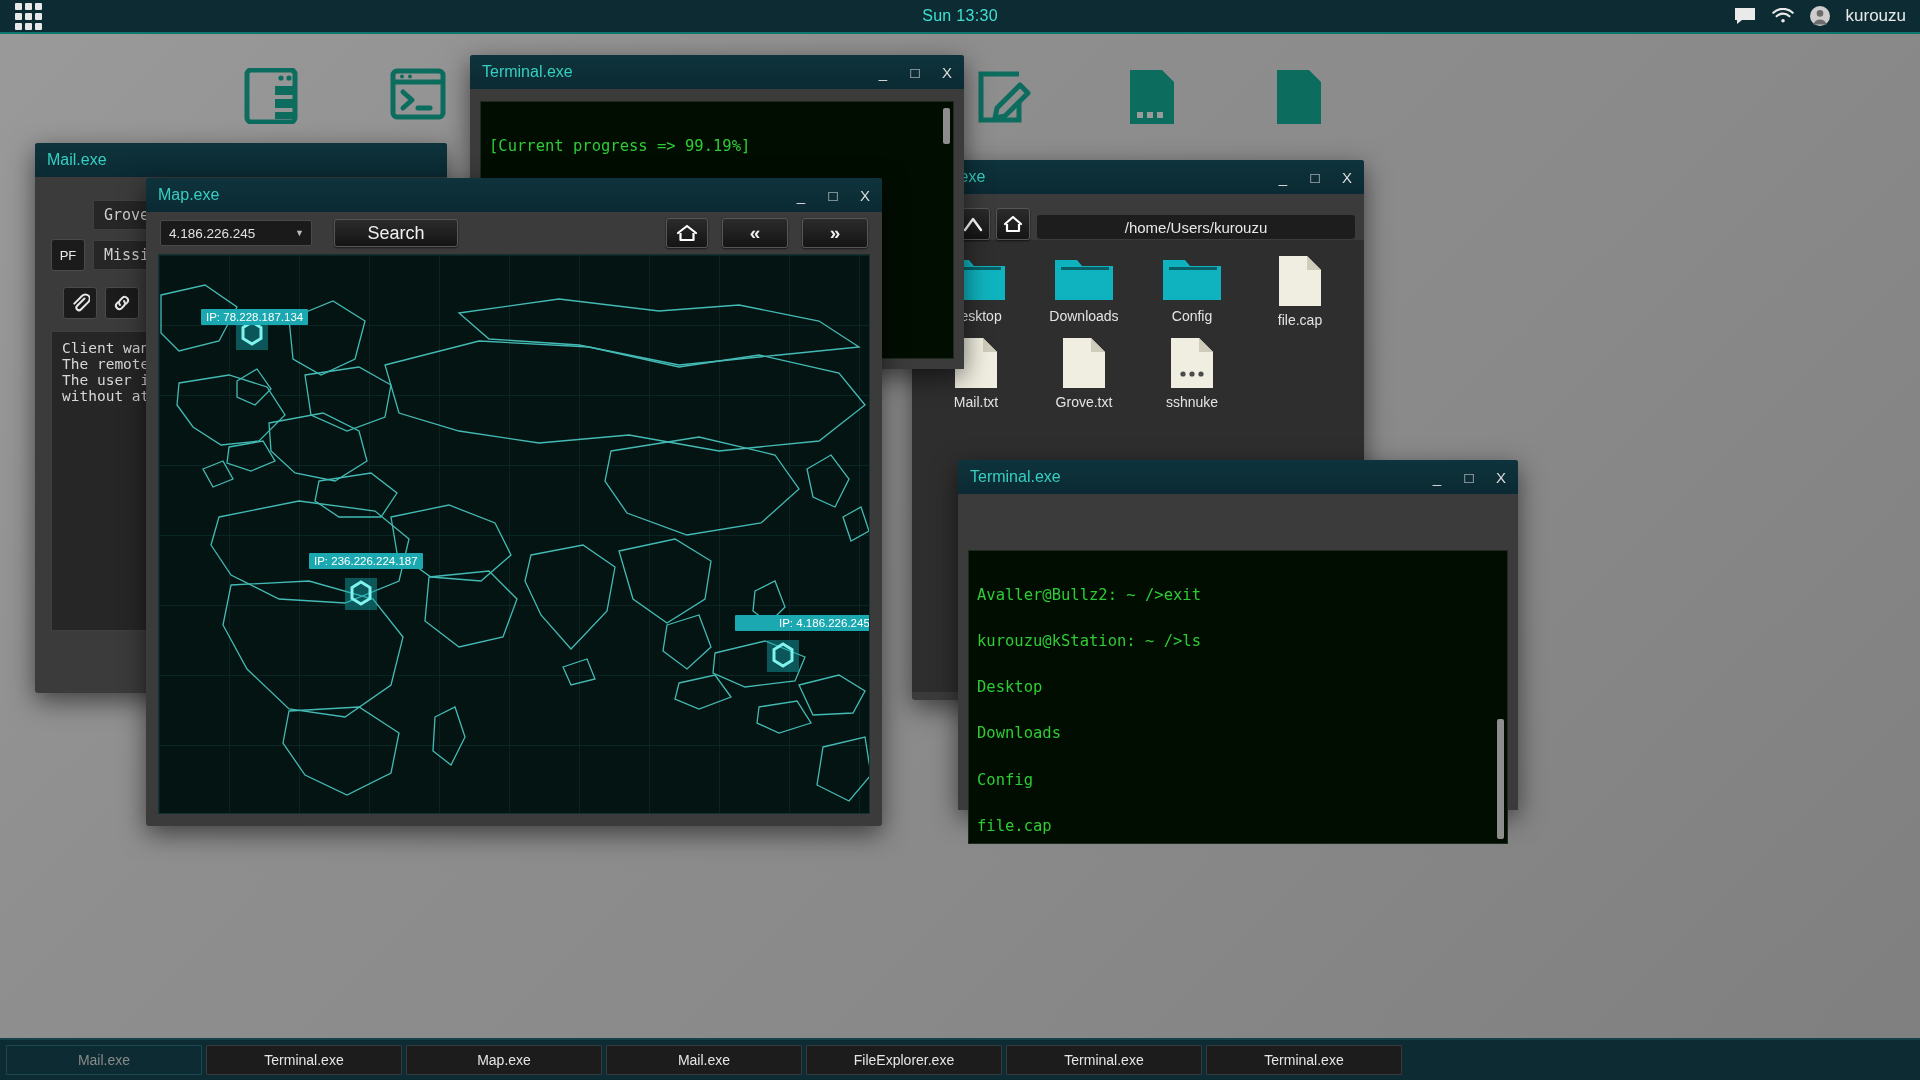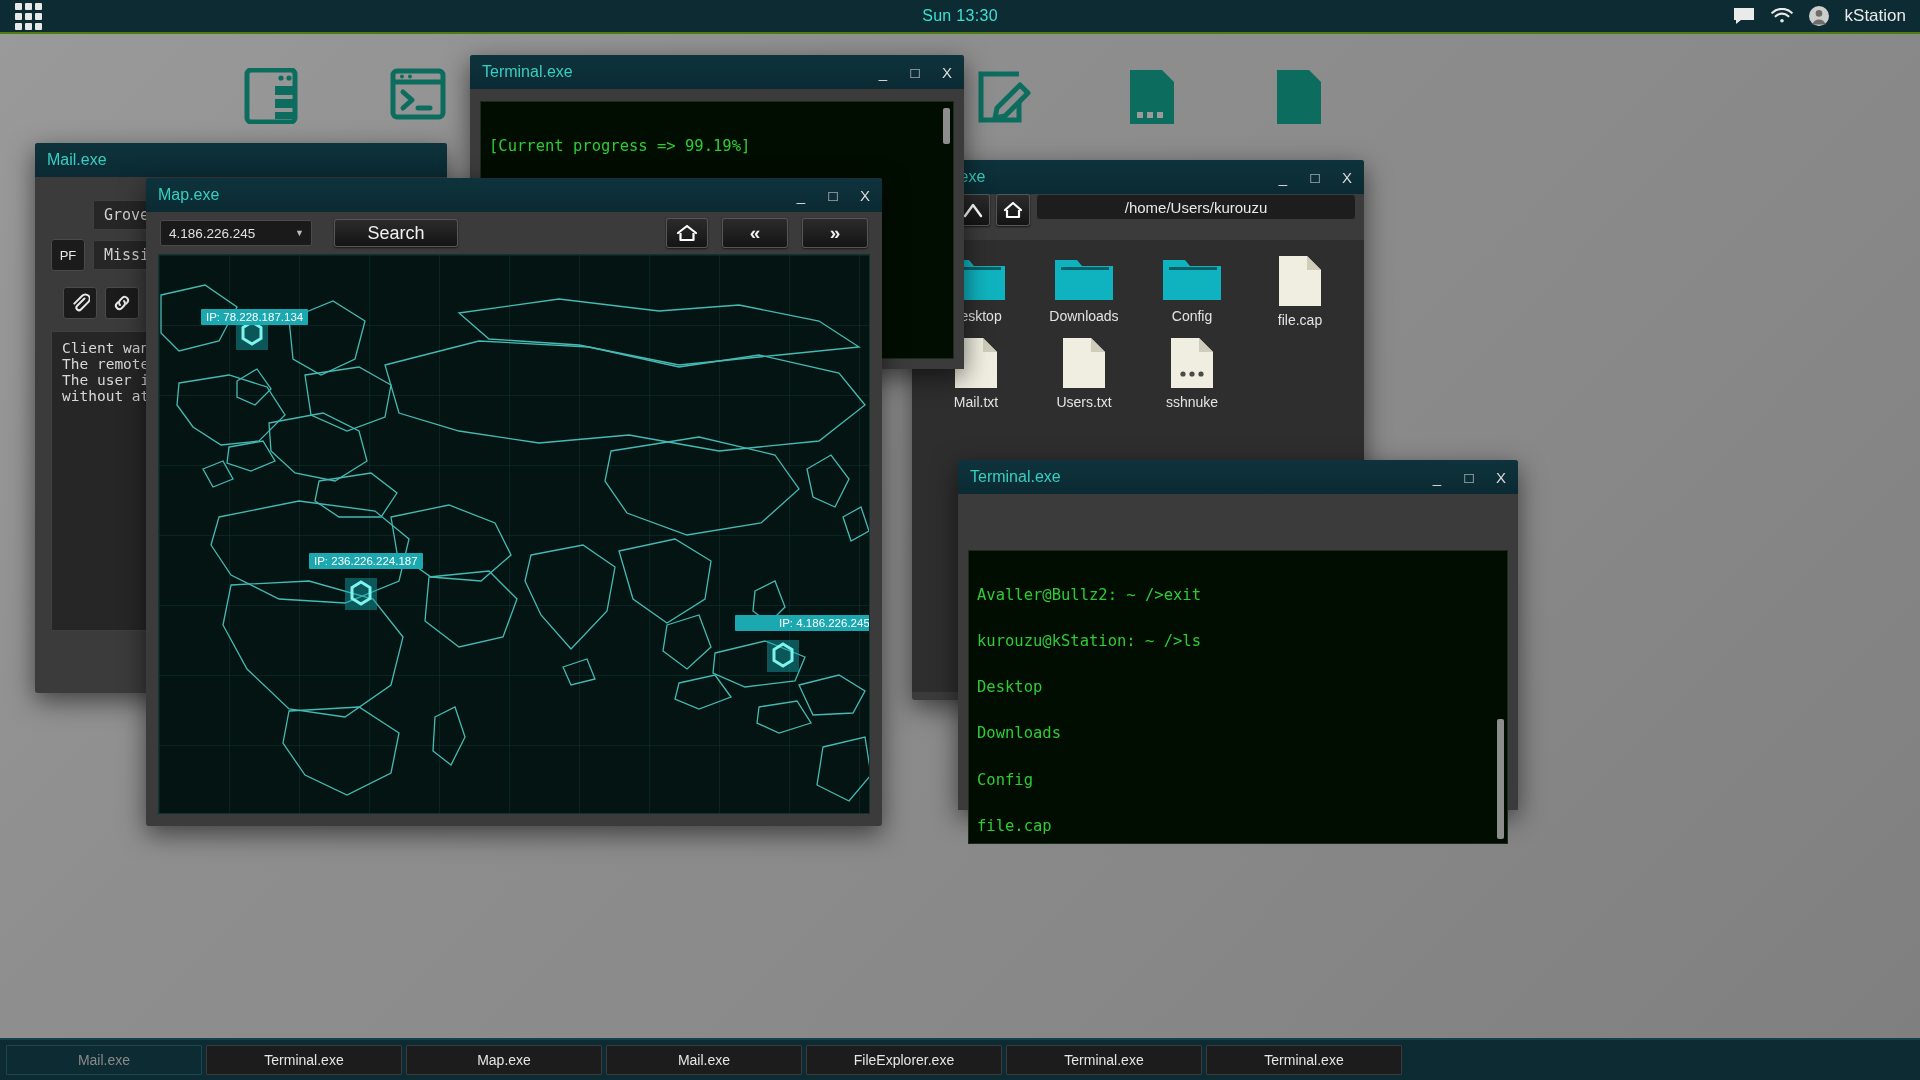--- a/index.html
+++ b/index.html
@@ -10,21 +10,21 @@
   }
   body {
     background: linear-gradient(135deg, #9a9a9a 0%, #8e8e8e 35%, #8a8a8a 60%, #7f7f7f 100%);
     position: relative;
   }
 
   
   #topbar {
     position: absolute; left: 0; top: 0; width: 1920px; height: 34px;
     background: #0c2b33;
-    border-bottom: 2px solid #4d7c0f;
+    border-bottom: 2px solid #0f766e;
     display: flex; align-items: center;
     z-index: 500;
   }
   #apps-grid {
     width: 56px; height: 34px;
     display: flex; align-items: center; justify-content: center;
     cursor: pointer;
   }
   .grid-dots { display: grid; grid-template-columns: repeat(3, 7px); grid-gap: 3px; }
   .grid-dots i { display:block; width: 7px; height: 7px; background: #e8e8e8; border-radius: 1px; }
@@ -149,21 +149,21 @@
     font-size: 11.5px; padding: 2px 5px;
     white-space: nowrap; border-radius: 1px;
     font-family: "Liberation Sans", sans-serif;
     z-index: 6;
   }
   .node {
     position: absolute; width: 30px; height: 30px; z-index: 5;
   }
 
   
-  .fe-toolbar { height: 46px; display: flex; align-items: flex-start; gap: 6px; padding: 0 8px; }
+  .fe-toolbar { height: 46px; display: flex; align-items: flex-end; gap: 6px; padding: 0 8px; }
   .fe-path {
     flex: 1; height: 26px; background: #1d1d1d; border: 1px solid #3c3c3c;
     color: #e8e8e8; font-size: 15px; display: flex; align-items: center;
     justify-content: center; border-radius: 4px;
   }
   .fe-grid {
     background: #2e2e2e;
     display: grid;
     grid-template-columns: repeat(4, 1fr);
     padding: 14px 10px;
@@ -221,21 +221,21 @@
         <path d="M1.3 4.8a13.9 13.9 0 0119.4 0" stroke="#eaeaea" stroke-width="2.1" fill="none" stroke-linecap="round"></path>
       </svg>
     </span>
     <span class="tray-ico">
       <svg width="20" height="20" viewBox="0 0 20 20">
         <circle cx="10" cy="10" r="10" fill="#cdcdcd"></circle>
         <circle cx="10" cy="7.4" r="3.3" fill="#6d6d6d"></circle>
         <path d="M3.2 18.6c1.1-3.4 3.7-5.2 6.8-5.2s5.7 1.8 6.8 5.2z" fill="#6d6d6d"></path>
       </svg>
     </span>
-    <span id="username">kStation</span>
+    <span id="username">kurouzu</span>
   </div>
 </div>
 
 <div class="desk-icon" style="left:243px; top:68px;">
   <svg width="56" height="56" viewBox="0 0 56 56">
     <rect x="4" y="2" width="48" height="52" rx="4" fill="none" stroke="#0c6d5e" stroke-width="5"></rect>
     <circle cx="38" cy="10" r="2.6" fill="#0c6d5e"></circle>
       <circle cx="46" cy="10" r="2.6" fill="#0c6d5e"></circle>
     <rect x="32" y="18" width="18" height="9" fill="#0c6d5e"></rect>
     <rect x="32" y="31" width="18" height="9" fill="#0c6d5e"></rect>
@@ -375,21 +375,21 @@
           <path d="M30 2l14 14H30z" fill="#cfccbb"></path>
       </svg>
       <span class="lbl">Mail.txt</span>
     </div>
 
     <div class="fe-item">
       <svg width="46" height="54" viewBox="0 0 46 54">
         <path d="M2 2h28l14 14v36H2z" fill="#f0eee0"></path>
           <path d="M30 2l14 14H30z" fill="#cfccbb"></path>
       </svg>
-      <span class="lbl">Users.txt</span>
+      <span class="lbl">Grove.txt</span>
     </div>
 
     <div class="fe-item">
       <svg width="46" height="54" viewBox="0 0 46 54">
         <path d="M2 2h28l14 14v36H2z" fill="#f0eee0"></path>
           <path d="M30 2l14 14H30z" fill="#cfccbb"></path>
         <circle cx="14" cy="38" r="2.6" fill="#4a4a4a"></circle>
         <circle cx="23" cy="38" r="2.6" fill="#4a4a4a"></circle>
         <circle cx="32" cy="38" r="2.6" fill="#4a4a4a"></circle>
       </svg>

